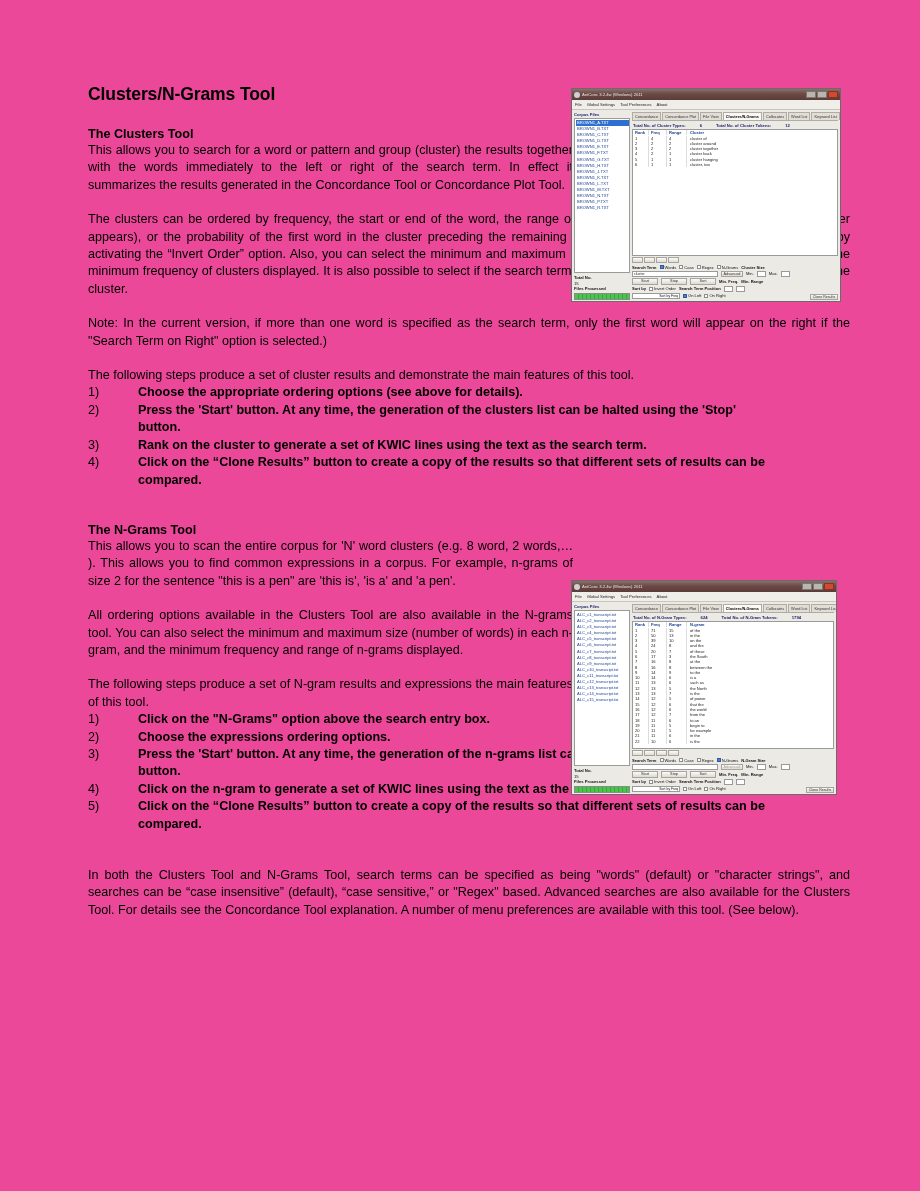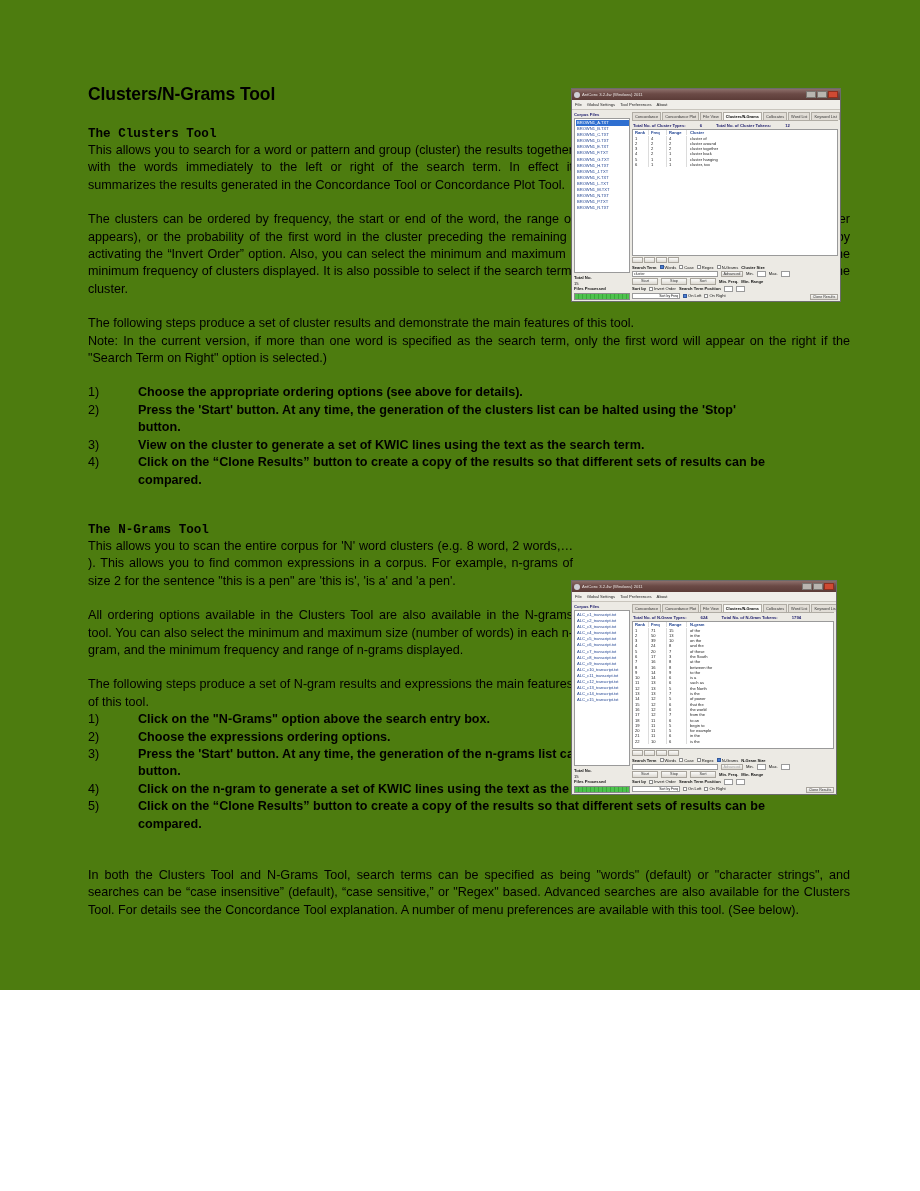--- a/index.html
+++ b/index.html
@@ -13,43 +13,42 @@
     position: relative;
     font-family: "Liberation Sans", sans-serif;
     color: #000000;
     overflow: hidden;
   }
 
   .page {
     position: absolute;
     left: 0; top: 0;
     width: 920px;
-    height: 990px;
-    background: #4d7c0f;
+    height: 1191px;
+    background: #ec4899;
   }
 
   .content {
     position: absolute;
     left: 88px;
     top: 84px;
     width: 762px;
   }
 
   h1.doc-title {
     font-size: 17.5px;
     font-weight: bold;
     margin: 0 0 22px 0;
     letter-spacing: -0.1px;
   }
 
   .sec-head {
     font-size: 12.6px;
     font-weight: bold;
     margin: 0 0 1px 0;
-    font-family: Liberation Mono, monospace;
   }
 
   p.body-text {
     font-size: 12.6px;
     line-height: 17.4px;
     margin: 0 0 17px 0;
     text-align: justify;
   }
   p.body-text.tight { margin-bottom: 0; }
   p.narrow {
@@ -368,39 +367,39 @@
 
 <div class="page">
 
   <div class="content">
 
     <h1 class="doc-title">Clusters/N-Grams Tool</h1>
 
     <div class="sec-head">The Clusters Tool</div>
     <p class="body-text narrow">This allows you to search for a word or pattern and group (cluster) the results together with the words immediately to the left or right of the search term. In effect it summarizes the results generated in the Concordance Tool or Concordance Plot Tool.</p>
     <p class="body-text">The clusters can be ordered by frequency, the start or end of the word, the range of the cluster (number of files in which the cluster appears), or the probability of the first word in the cluster preceding the remaining words. All list orderings can also be inverted by activating the “Invert Order” option. Also, you can select the minimum and maximum length (number of words) in each cluster, and the minimum frequency of clusters displayed. It is also possible to select if the search term always appears on the left (default) or right of the cluster.</p>
+    <p class="body-text">Note: In the current version, if more than one word is specified as the search term, only the first word will appear on the right if the "Search Term on Right" option is selected.)</p>
     <p class="body-text tight">The following steps produce a set of cluster results and demonstrate the main features of this tool.</p>
-    <p class="body-text">Note: In the current version, if more than one word is specified as the search term, only the first word will appear on the right if the "Search Term on Right" option is selected.)</p>
 
     <div class="steps">
       <div class="step">
         <span class="num">1)</span>
         <span class="txt">Choose the appropriate ordering options (see above for details).</span>
       </div>
       <div class="step">
         <span class="num">2)</span>
         <span class="txt">Press the 'Start' button. At any time, the generation of the clusters list can be halted using the 'Stop'</span>
       </div>
       <div class="step">
         <span class="num"></span>
         <span class="txt">button.</span>
       </div>
       <div class="step">
         <span class="num">3)</span>
-        <span class="txt">View on the cluster to generate a set of KWIC lines using the text as the search term.</span>
+        <span class="txt">Rank on the cluster to generate a set of KWIC lines using the text as the search term.</span>
       </div>
       <div class="step">
         <span class="num">4)</span>
         <span class="txt">Click on the “Clone Results” button to create a copy of the results so that different sets of results can be</span>
       </div>
       <div class="step">
         <span class="num"></span>
         <span class="txt">compared.</span>
       </div>
     </div>

